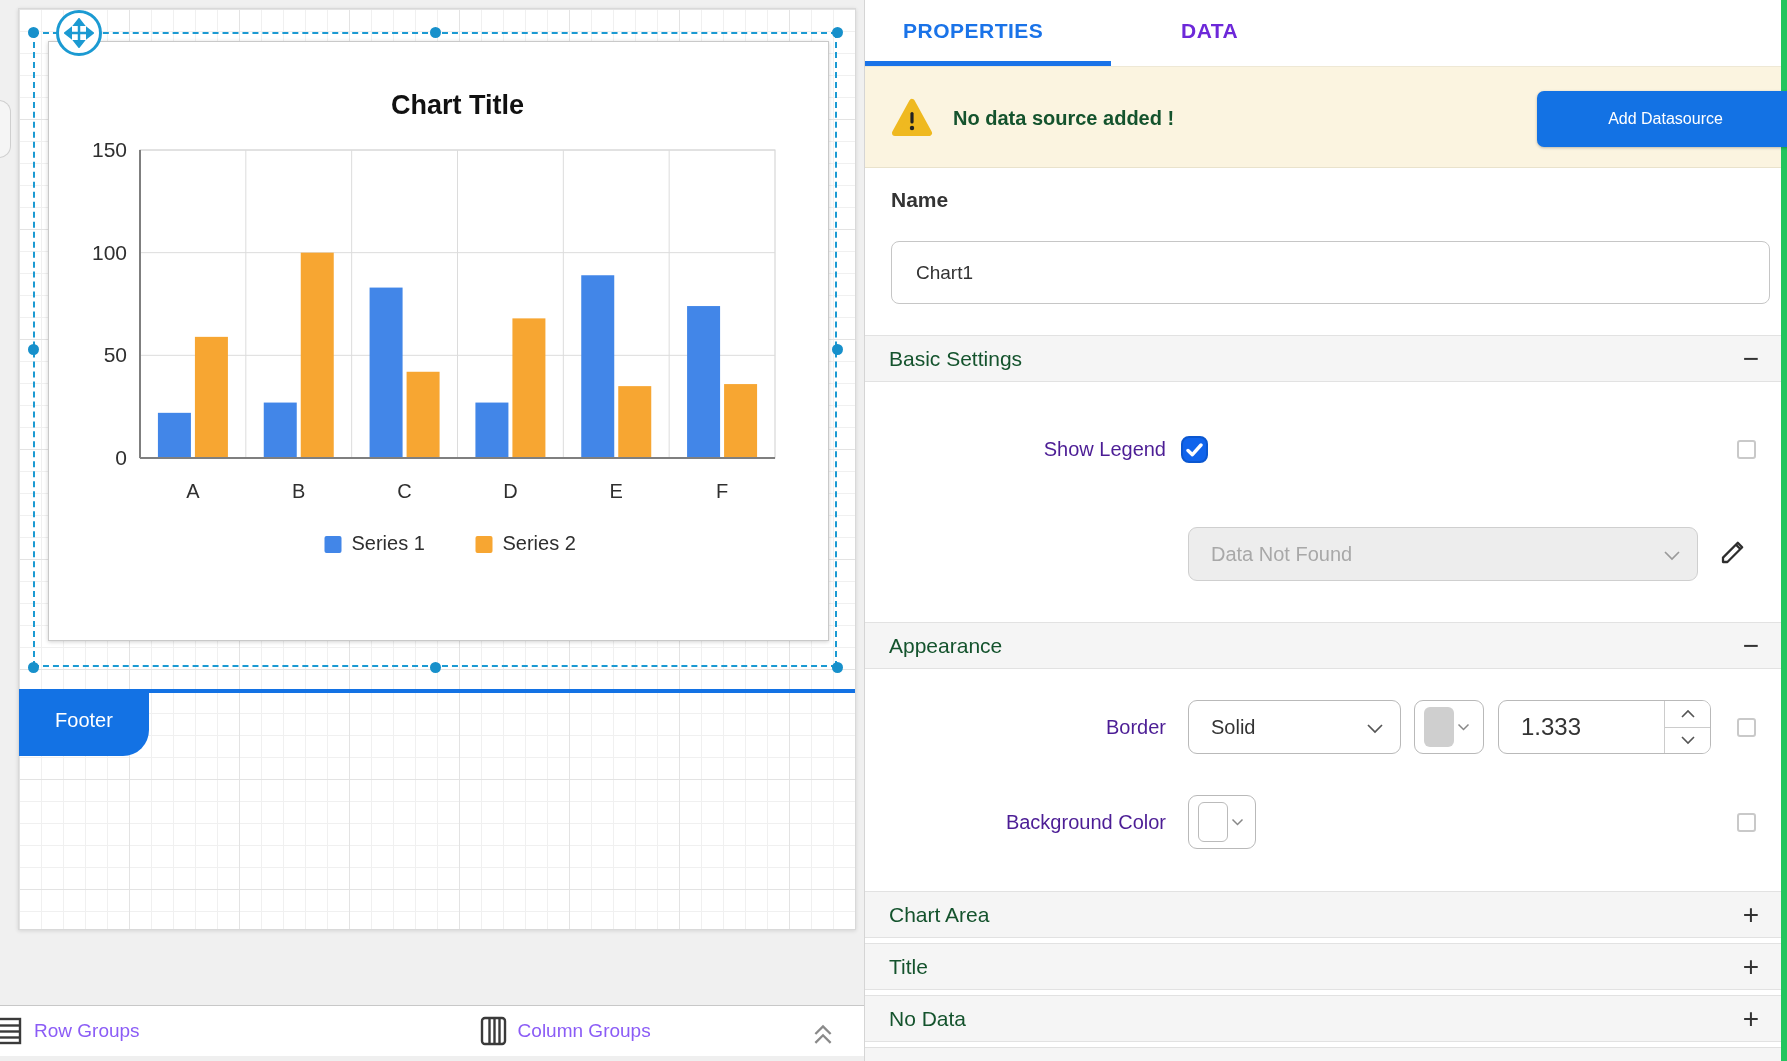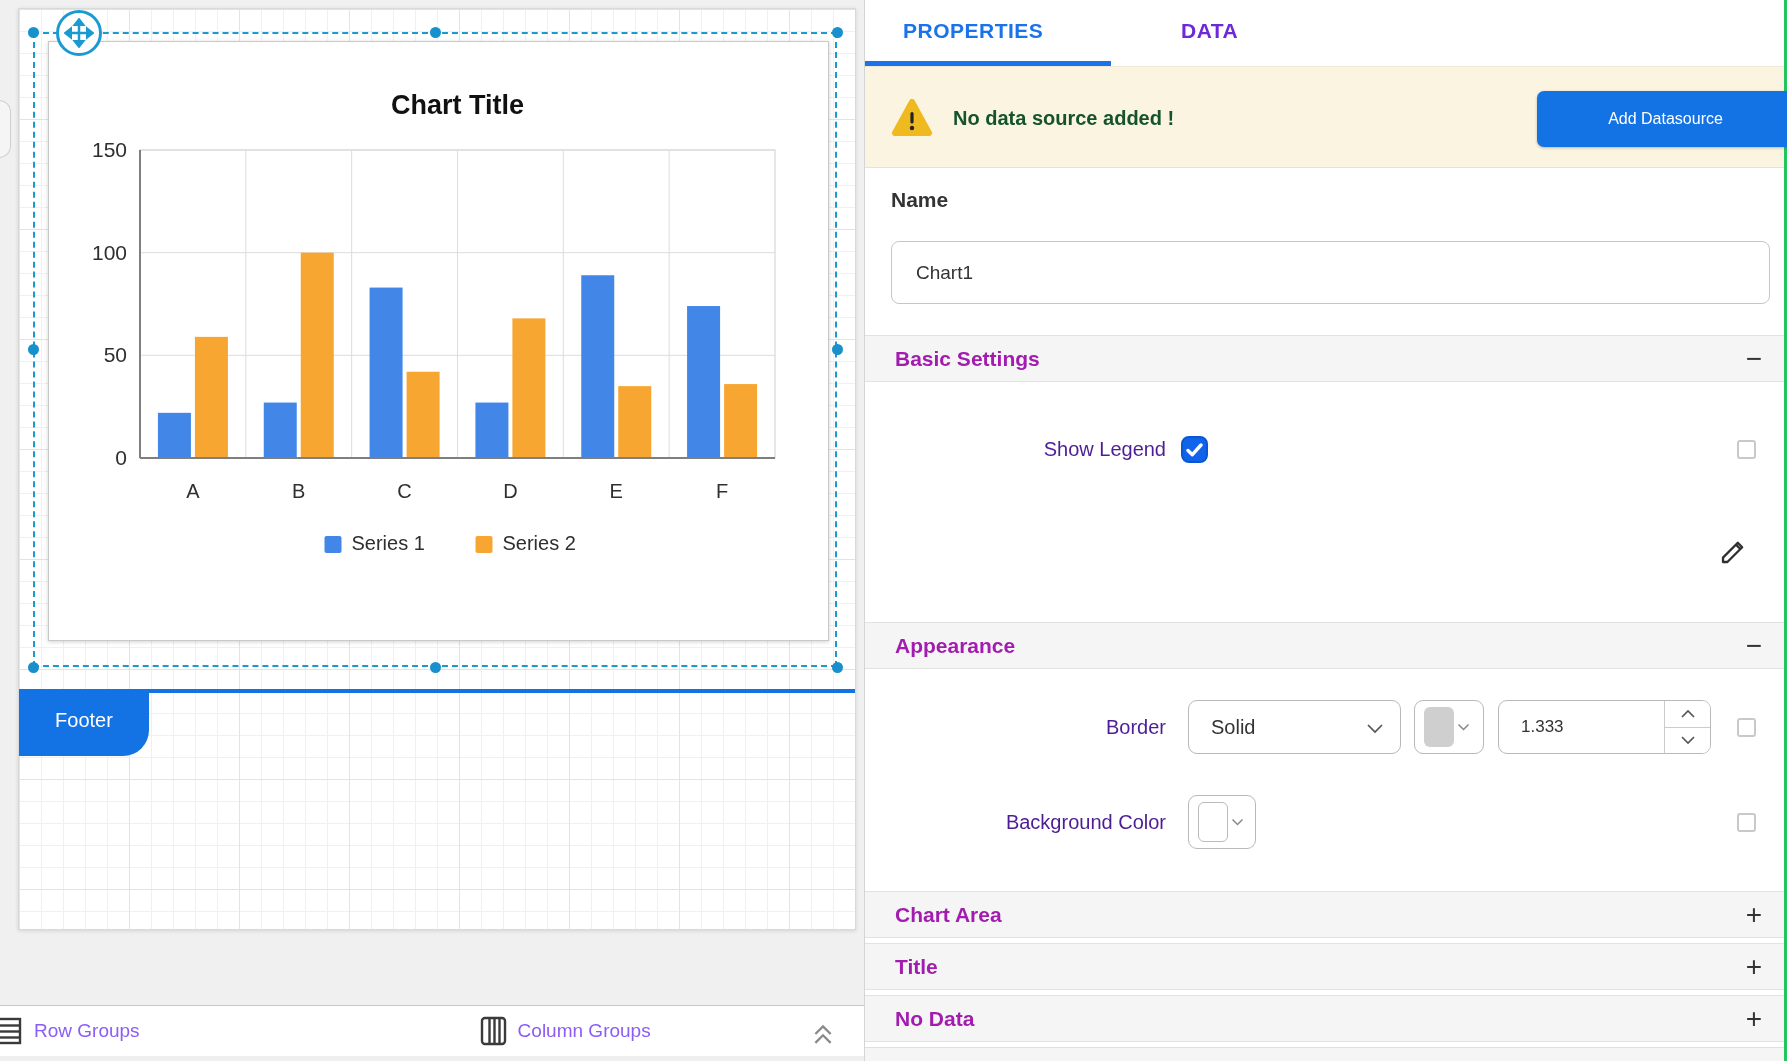--- a/index.html
+++ b/index.html
@@ -42,41 +42,41 @@
     position:absolute; left:0; top:1005px; width:864px; height:56px; background:#fff;
     border-top:1px solid #c8c8c8; border-bottom:5px solid #efefef;
     display:flex; align-items:center; font-size:19px; color:#8b5cf6;
   }
   .bb-icon { display:inline-flex; align-items:center; }
   .bb-label { margin-left:10px; }
   .bb-collapse { position:absolute; right:28px; top:14px; }
 
   
   .panel { position:absolute; left:864px; top:0; width:923px; height:1061px; background:#fff;
-    border-left:1px solid #d5d5d5; border-right:3px solid #22c55e; }
+    border-left:1px solid #d5d5d5; border-right:6px solid #22c55e; }
   .tabs { position:absolute; left:0; top:0; width:100%; height:66px; background:#fff; }
   .tab { position:absolute; top:0; height:61px; line-height:61px; font-size:21px; font-weight:bold; letter-spacing:.5px; cursor:pointer; }
   .tab-properties { left:38px; color:#1a73e8; }
   .tab-data { left:316px; color:#6d28d9; }
   .tab-underline { position:absolute; left:0; top:61px; width:246px; height:5px; background:#1a73e8; }
 
   .banner { position:absolute; left:0; top:66px; width:100%; height:102px; background:#fbf4e0;
     border-top:1px solid #eee8d5; border-bottom:1px solid #e9e2cc; }
   .banner-msg { position:absolute; left:88px; top:0; height:102px; line-height:102px; font-size:20px; font-weight:bold; color:#14532d; }
   .banner-icon { position:absolute; left:26px; top:31px; }
   .add-ds-btn { position:absolute; left:672px; top:24px; width:257px; height:56px; background:#1372e4; color:#fff;
     border:none; border-radius:7px; font-size:16px; font-family:inherit; box-shadow:0 1px 3px rgba(0,0,0,.25); cursor:pointer;text-align:center; }
 
   .name-label { position:absolute; left:26px; top:188px; font-size:21px; font-weight:bold; }
   .name-input { position:absolute; left:26px; top:241px; width:879px; height:63px; border:1px solid #c6c6c6; border-radius:8px;
     font-size:19px; font-family:inherit; color:#333; padding:0 24px; outline:none; }
 
   .acc-header { position:absolute; left:0; width:100%; height:47px; background:#f5f5f5;
     border-top:1px solid #e2e2e2; border-bottom:1px solid #e2e2e2; }
-  .acc-title { position:absolute; left:30px; top:0; height:45px; line-height:45px; font-size:21px; font-weight:bold; color:#a21caf; }
+  .acc-title { position:absolute; left:24px; top:0; height:45px; line-height:45px; font-size:21px; font-weight:normal; color:#14532d; }
   .acc-glyph { position:absolute; right:22px; top:0; height:45px; line-height:45px; font-size:28px; font-weight:normal; color:#333; cursor:pointer; }
 
   .field-label { position:absolute; left:0; width:301px; text-align:right; font-size:20px; color:#4c1d95; }
 
   .checkbox-on { position:absolute; width:27px; height:27px; border-radius:8px; background:#1064ec; border:2px solid #0b57d0;
     display:flex; align-items:center; justify-content:center; cursor:pointer; }
   .checkbox-off { position:absolute; width:19px; height:19px; border:2px solid #c9c9c9; border-radius:3px; background:#fff; cursor:pointer; }
 
   .select-box { position:absolute; height:54px; border:1px solid #b9b9b9; border-radius:9px; background:#fff;
     display:flex; align-items:center; font-size:20px; color:#333; cursor:pointer; }
@@ -86,21 +86,21 @@
   .select-disabled .sel-text { color:#a8a8a8; }
 
   .swatch-select { position:absolute; height:54px; border:1px solid #b9b9b9; border-radius:9px; background:#fff;
     display:flex; align-items:center; cursor:pointer; }
   .swatch { width:30px; height:40px; border-radius:6px; margin-left:9px; }
   .swatch-gray { background:#cfcfcf; }
   .swatch-white { background:#fff; border:1px solid #bbb; }
   .swatch-select .mini-chev { margin-left:3px; margin-right:6px; }
 
   .num-input-wrap { position:absolute; height:54px; border:1px solid #b9b9b9; border-radius:9px; background:#fff; display:flex; overflow:hidden; }
-  .num-input { border:none; outline:none; width:165px; font-size:17px; font-family:inherit; color:#333; padding-left:22px; background:transparent; }
+  .num-input { border:none; outline:none; width:165px; font-size:24px; font-family:inherit; color:#333; padding-left:22px; background:transparent; }
   .spinners { width:46px; border-left:1px solid #ccc; display:flex; flex-direction:column; }
   .spinner { flex:1; display:flex; align-items:center; justify-content:center; cursor:pointer; background:#fff; }
   .spinner:first-child { border-bottom:1px solid #ccc; }
 
   .pencil-btn { position:absolute; cursor:pointer; background:none; border:none; }
   .partial-row { position:absolute; left:0; top:1047px; width:100%; height:14px; background:#f5f5f5; border-top:1px solid #e0e0e0; }
 </style>
 </head>
 <body>
 
@@ -247,20 +247,28 @@
   </div>
 
   <div class="field-label" style="top:436px;line-height:27px">Show Legend</div>
   <div class="checkbox-on" style="left:316px;top:436px">
     <svg width="17" height="14" viewBox="0 0 17 14">
       <polyline points="2,7.5 6.4,11.7 15,2" fill="none" stroke="#fff" stroke-width="3.4" stroke-linecap="round" stroke-linejoin="round"></polyline>
     </svg>
   </div>
   <div class="checkbox-off" style="left:872px;top:440px"></div>
 
+  <div class="select-box select-disabled" style="left:323px;top:527px;width:510px">
+    <span class="sel-text">Data Not Found</span>
+    <span class="sel-chev">
+      <svg width="18" height="11" viewBox="0 0 18 11">
+          <polyline points="2,2 9,9 16,2" fill="none" stroke="#9a9a9a" stroke-width="1.7"></polyline>
+        </svg>
+    </span>
+  </div>
   <button class="pencil-btn" style="left:852px;top:536px">
     <svg width="32" height="32" viewBox="0 0 24 24">
       <g fill="none" stroke="#2e2e2e" stroke-width="1.7" stroke-linejoin="round">
         <path d="M4.5 19.5 L4.5 16.2 L15.6 5.1 L18.9 8.4 L7.8 19.5 Z"></path>
         <line x1="14.2" y1="6.5" x2="17.5" y2="9.8"></line>
       </g>
     </svg>
   </button>
 
   <div class="acc-header" style="top:622px">

